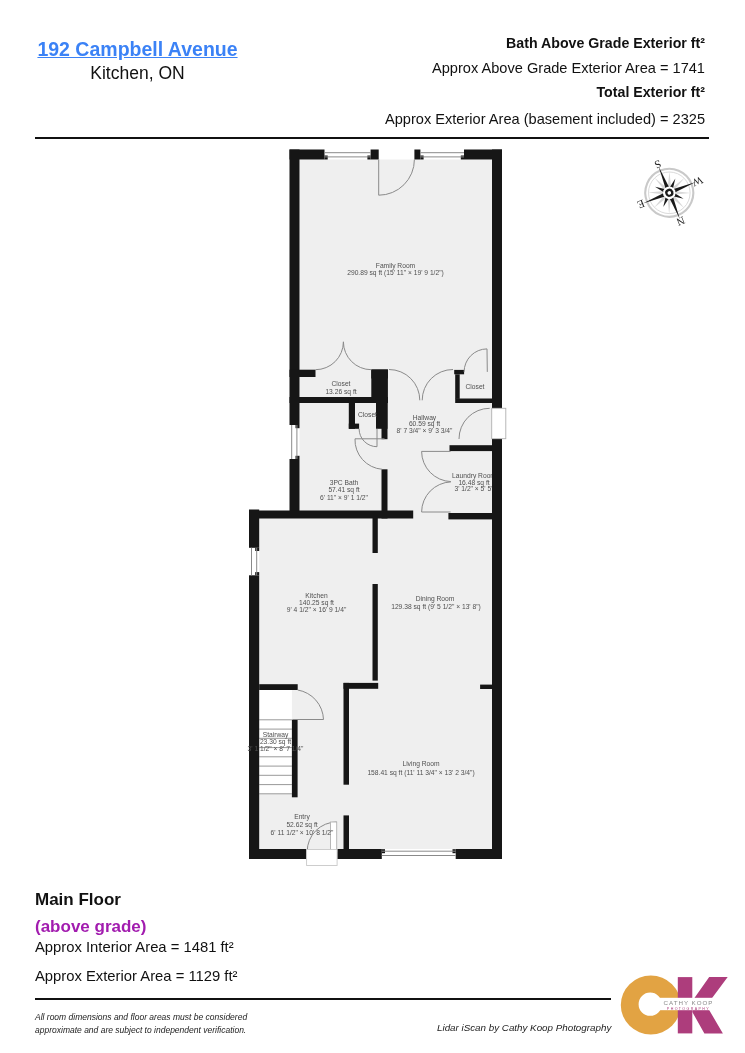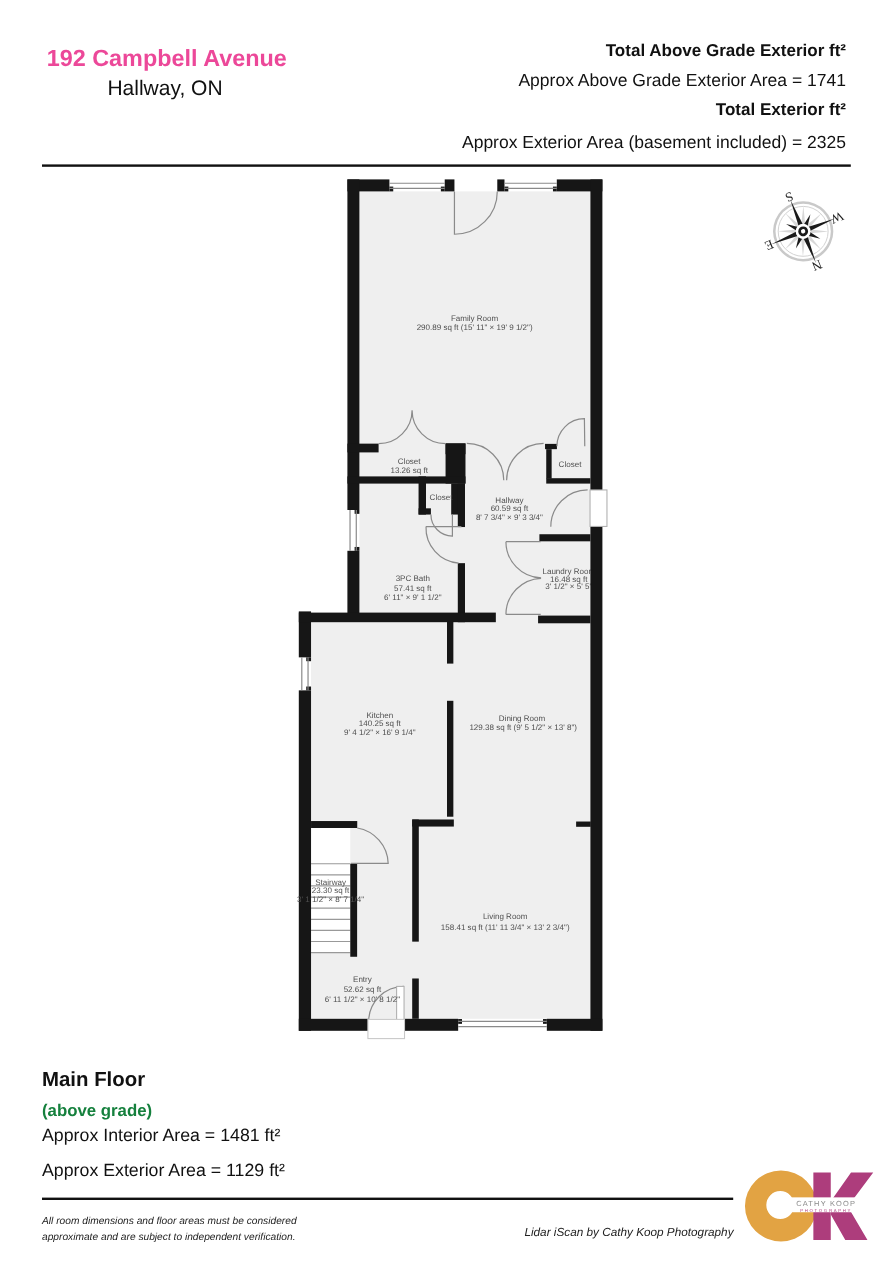--- a/index.html
+++ b/index.html
@@ -2,25 +2,25 @@
 <html><head>
 <meta charset="utf-8">
 <style>
   html,body{margin:0;padding:0;background:#fff;}
   body{width:745px;height:1053px;position:relative;font-family:"Liberation Sans",sans-serif;overflow:hidden;}
   .abs{position:absolute;}
 </style>
 </head>
 <body>
 
-<div class="abs" style="left:36px;top:38px;width:203px;text-align:right;font-weight:bold;font-size:19.5px;color:#ec4899;">192 Campbell Avenue</div>
-
-<div class="abs" style="left:36px;top:63px;width:203px;text-align:center;font-size:17.5px;color:#111;">Hallway, ON</div>
-
-<div class="abs" style="right:40px;top:35.2px;font-weight:bold;font-size:14.2px;color:#111;">Total Above Grade Exterior ft²</div>
+<div class="abs" style="left:36px;top:38px;width:203px;text-align:center;font-weight:bold;font-size:19.5px;color:#3b82f6;text-decoration:underline;">192 Campbell Avenue</div>
+
+<div class="abs" style="left:36px;top:63px;width:203px;text-align:center;font-size:17.5px;color:#111;">Kitchen, ON</div>
+
+<div class="abs" style="right:40px;top:35.2px;font-weight:bold;font-size:14.2px;color:#111;">Bath Above Grade Exterior ft²</div>
 
 <div class="abs" style="right:40px;top:60px;font-size:14.6px;color:#111;">Approx Above Grade Exterior Area = 1741</div>
 
 <div class="abs" style="right:40px;top:84.2px;font-weight:bold;font-size:14.2px;color:#111;margin-left:24px;">Total Exterior ft²</div>
 
 <div class="abs" style="right:40px;top:111px;font-size:14.6px;color:#111;">Approx Exterior Area (basement included) = 2325</div>
 
 <div class="abs" style="left:35px;top:136.8px;width:674px;height:2.2px;background:#111;"></div>
 
 <svg class="abs" style="left:0;top:0;" width="745" height="1053" viewBox="0 0 745 1053">
@@ -263,21 +263,21 @@
     <rect x="659.5" y="997.8" width="57.5" height="12.4" fill="#fff"></rect>
 
     <text x="688.5" y="1004.6" font-size="6.2px" letter-spacing="1" fill="#8a8a8a" text-anchor="middle" font-family="Liberation Sans, sans-serif">CATHY KOOP</text>
 
     <text x="688.5" y="1009.6" font-size="3.6px" letter-spacing="1.4" fill="#AD3D7C" text-anchor="middle" font-family="Liberation Sans, sans-serif">PHOTOGRAPHY</text>
   </g>
 </svg>
 
 <div class="abs" style="left:35px;top:890px;font-weight:bold;font-size:17px;color:#111;">Main Floor</div>
 
-<div class="abs" style="left:35px;top:916.8px;font-weight:bold;font-size:14px;color:#15803d;">(above grade)</div>
+<div class="abs" style="left:35px;top:916.8px;font-weight:bold;font-size:17px;color:#a21caf;">(above grade)</div>
 
 <div class="abs" style="left:35px;top:939.2px;font-size:14.8px;color:#111;">Approx Interior Area = 1481 ft²</div>
 
 <div class="abs" style="left:35px;top:968.2px;font-size:14.8px;color:#111;">Approx Exterior Area = 1129 ft²</div>
 
 <div class="abs" style="left:35px;top:997.6px;width:576px;height:2.2px;background:#111;"></div>
 
 <div class="abs" style="left:35px;top:1010.5px;font-style:italic;font-size:8.5px;color:#222;line-height:13.4px;">All room dimensions and floor areas must be considered<br>approximate and are subject to independent verification.</div>
 
 <div class="abs" style="left:437px;top:1022px;font-style:italic;font-size:9.8px;color:#222;">Lidar iScan by Cathy Koop Photography</div>

